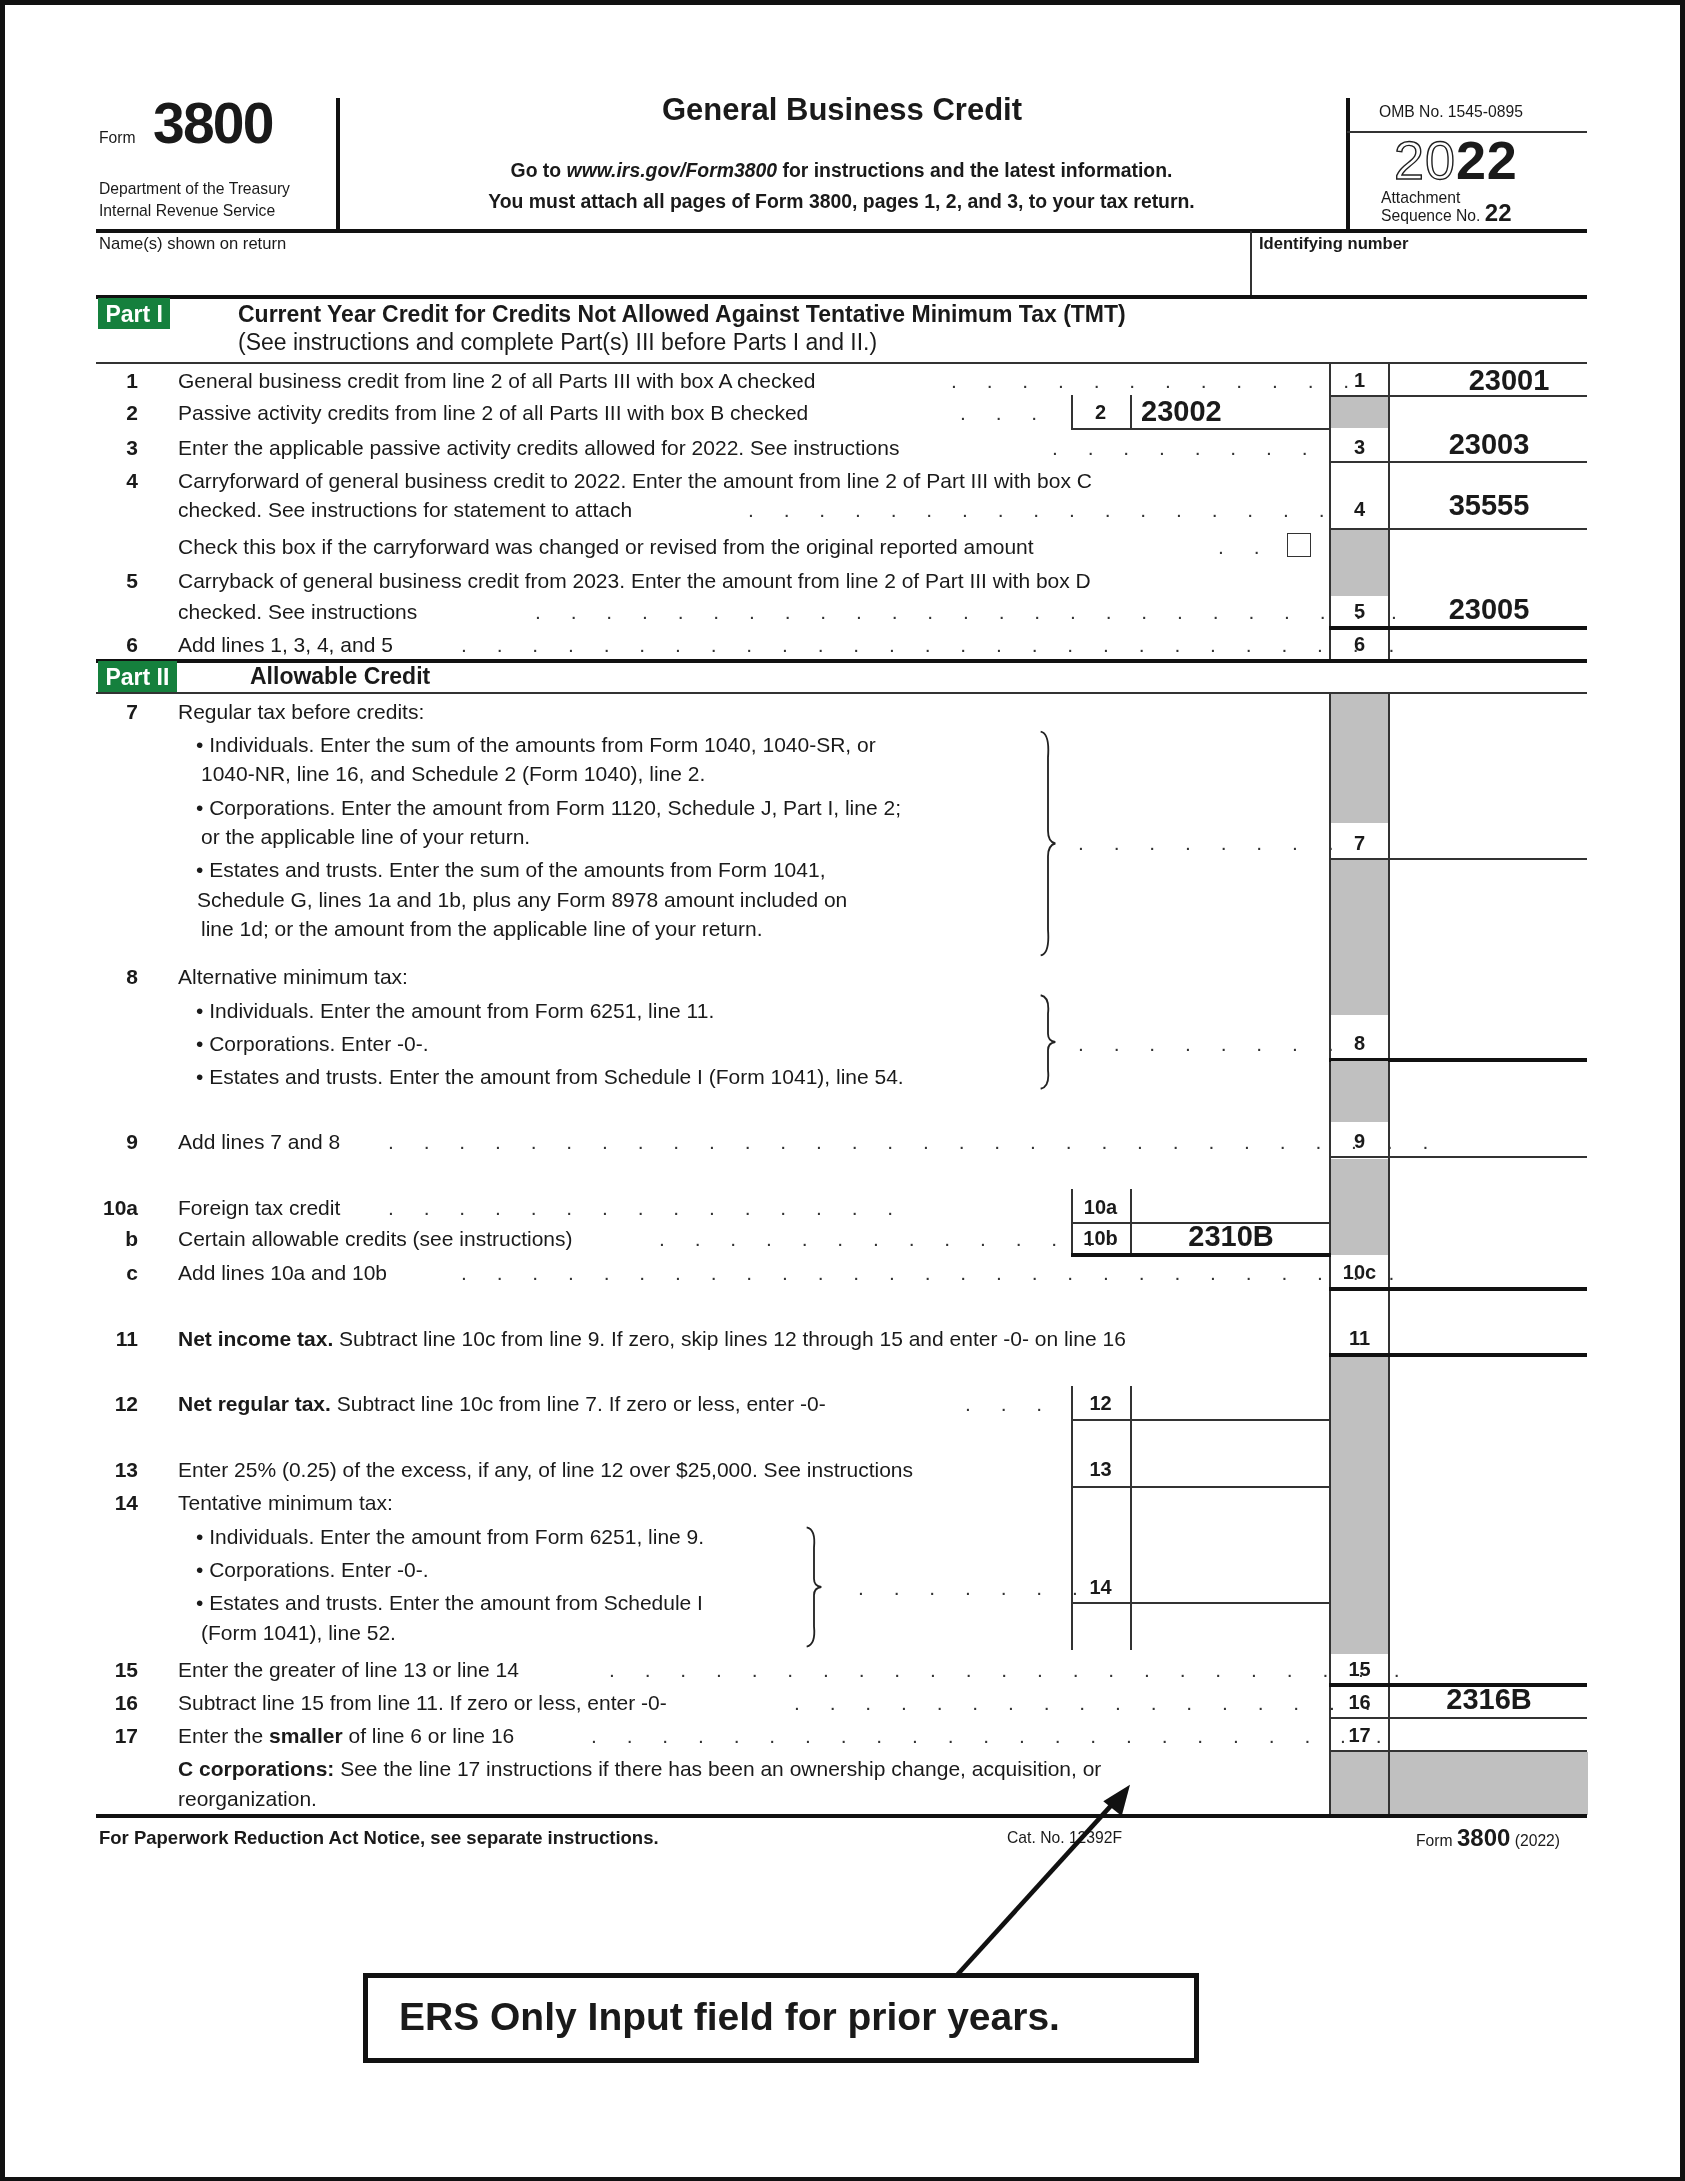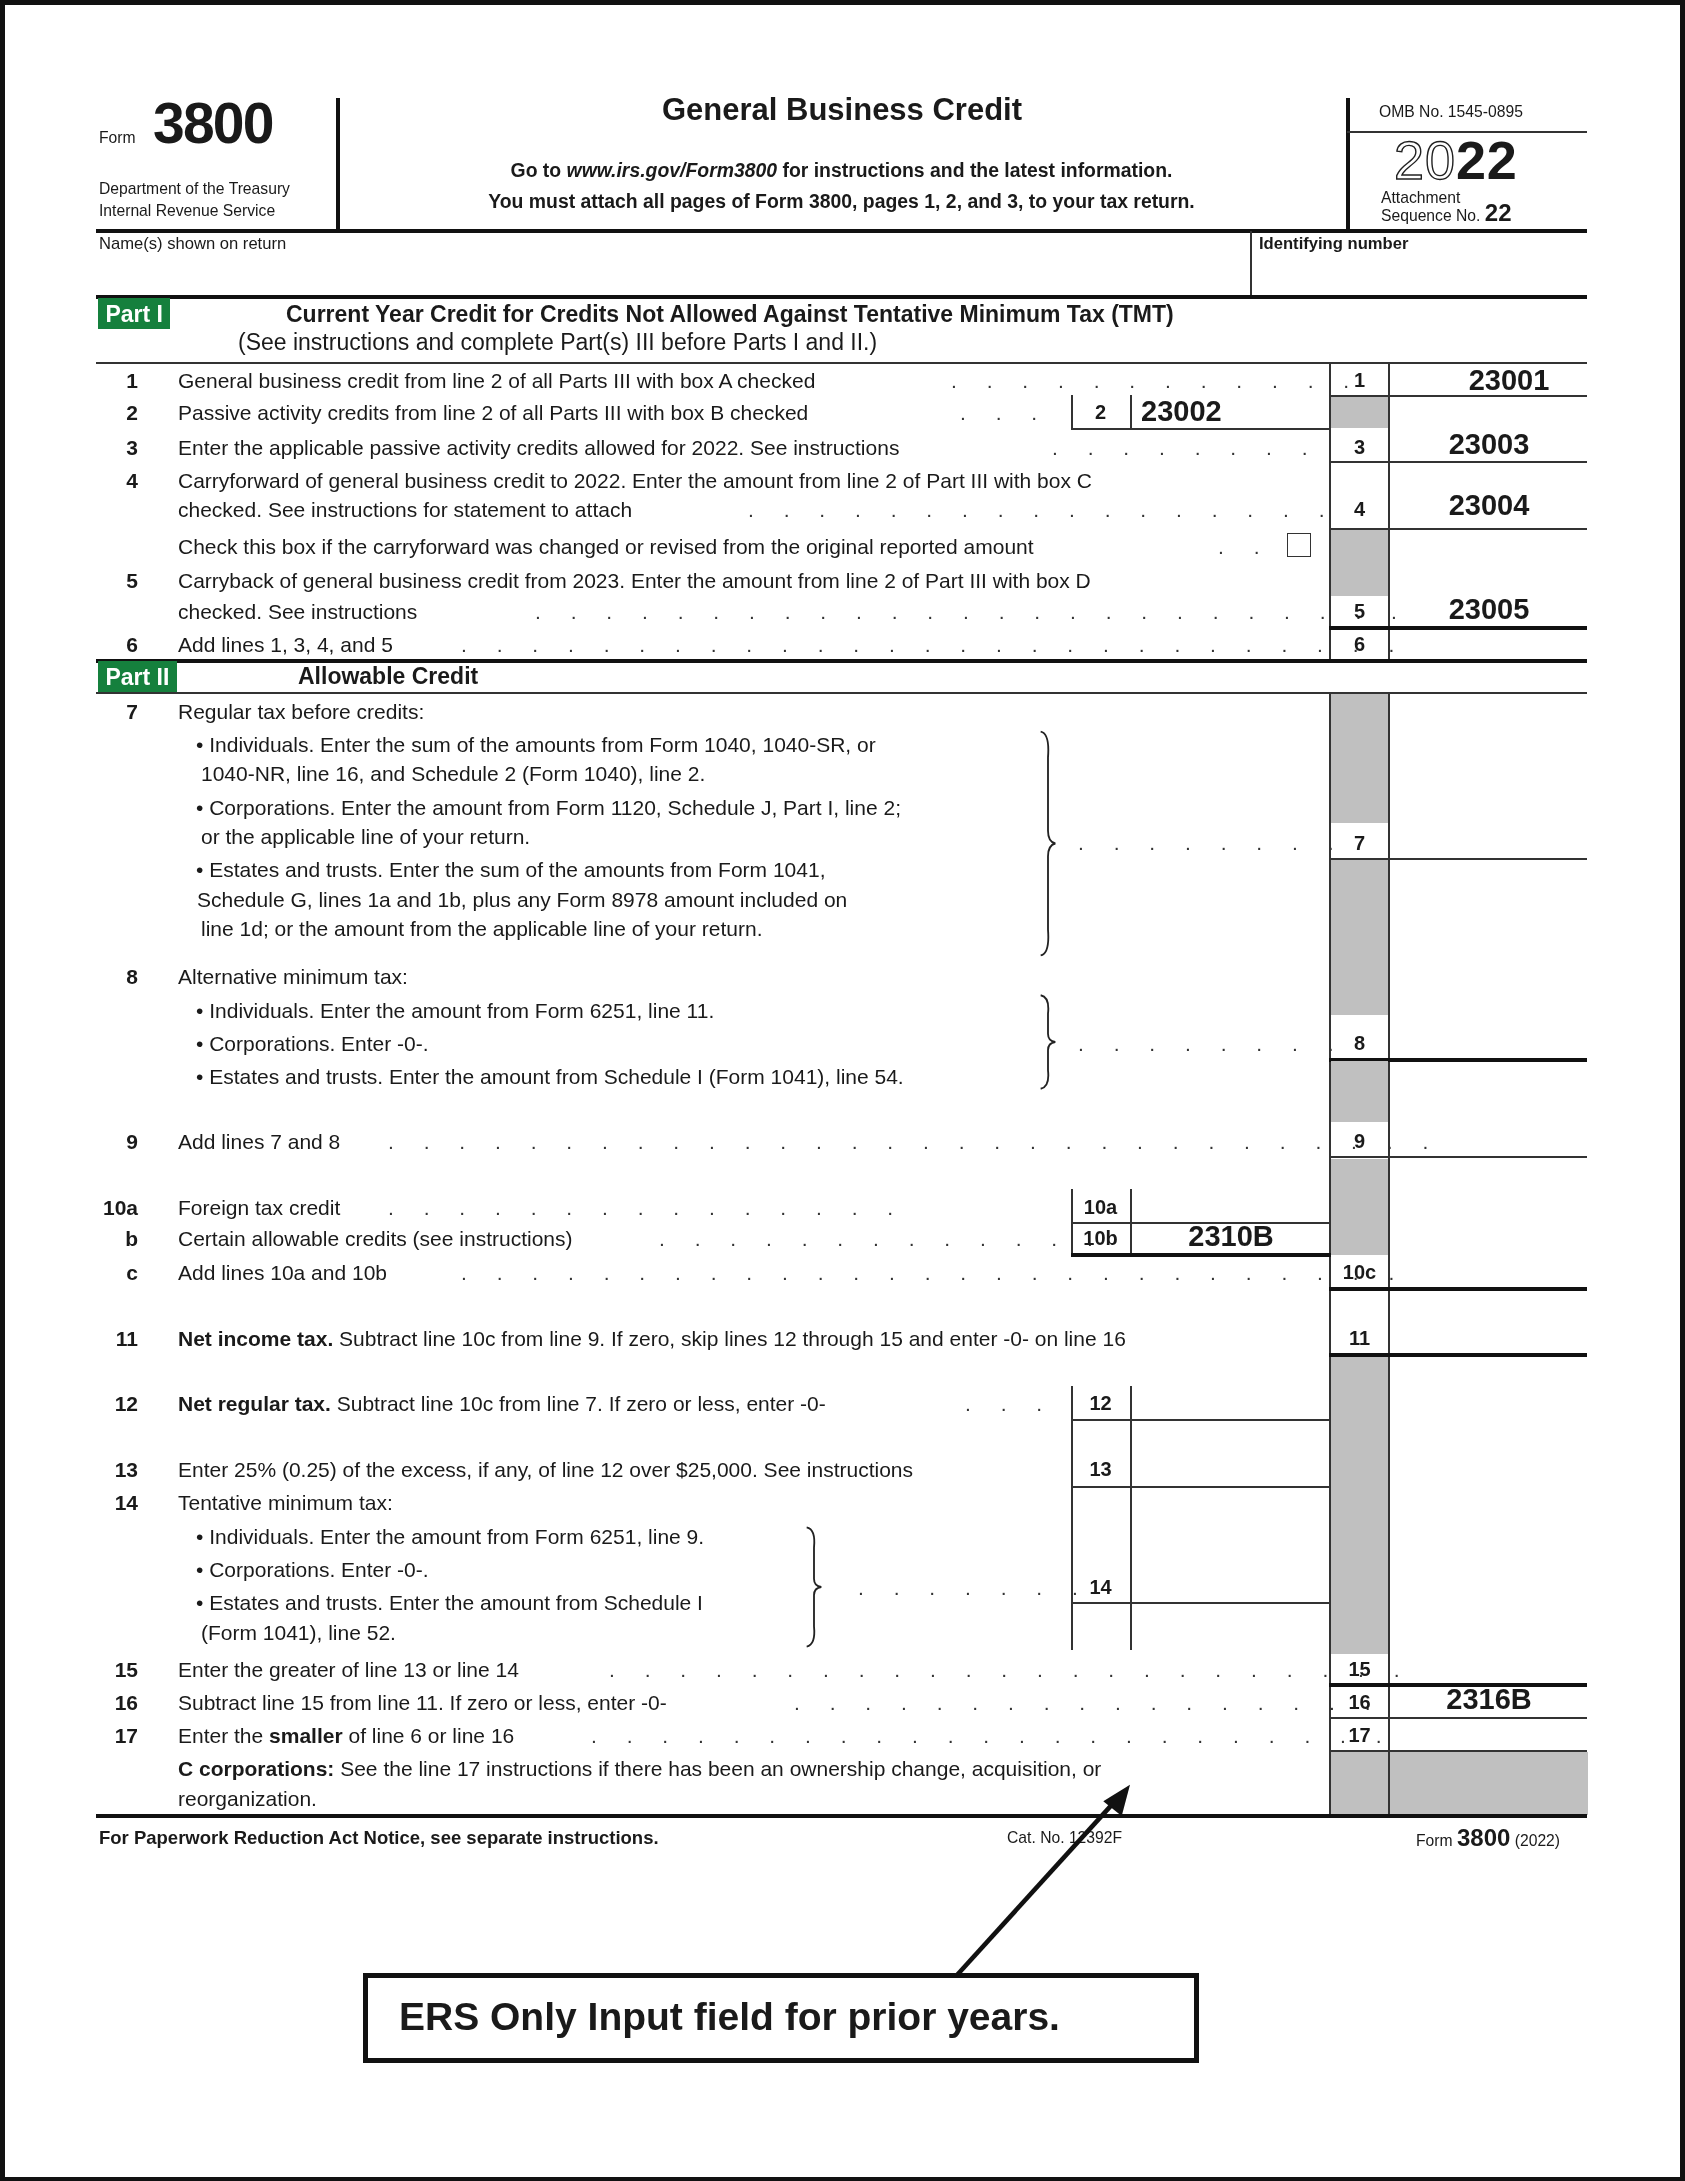--- a/index.html
+++ b/index.html
@@ -23,21 +23,21 @@
   .omb { font-size: 15.7px; }
   .year { font-size: 54px; font-weight: bold; letter-spacing: 0.9px; }
   .year .outline { color: #fff; -webkit-text-stroke: 1.4px #222; font-weight: normal; text-align: right; }
   .attach { font-size: 15.7px; line-height: 16.6px; }
   .attach b { font-size: 24px; }
   .small-label { font-size: 16.6px; }
   .small-label.b { font-weight: bold; }
 
   
   .part-tag { background: #15803d; color: #fff; font-weight: bold; font-size: 23px; padding: 1.8px 7.4px; height: 31px; line-height: 29.5px; }
-  .part-title { font-size: 23px; font-weight: bold; margin-left: 48px; }
+  .part-title { font-size: 23px; font-weight: bold; }
   .part-sub { font-size: 23px; }
 
   
   .ln { font-size: 21px; font-weight: bold; width: 46px; text-align: right; }
   .txt { font-size: 21px; white-space: nowrap; }
   .txt b { font-weight: bold; }
   .dots { font-size: 21px; letter-spacing: 12px; white-space: nowrap; color: #333; }
   .box-num { font-size: 20px; font-weight: bold; text-align: center; }
   .amt { font-size: 29px; font-weight: bold; text-align: center; }
   .checkbox { width: 24px; height: 24px; border: 1.8px solid #333; background: #fff; }
@@ -116,21 +116,21 @@
 <div class="abs dots" style="left:1052px;top:436px;">. . . . . . . .</div>
 <div class="abs box-num" style="left:1331px;top:436px;width:57px;">3</div>
 <div class="abs amt" style="left:1390px;top:428px;width:198px;">23003</div>
 <div class="hline" style="left:1329px;top:461px;width:258px;"></div>
 
 <div class="abs ln" style="left:92px;top:469px;">4</div>
 <div class="abs txt" style="left:178px;top:469px;">Carryforward of general business credit to 2022. Enter the amount from line 2 of Part III with box C</div>
 <div class="abs txt" style="left:178px;top:498px;">checked. See instructions for statement to attach</div>
 <div class="abs dots" style="left:748px;top:498px;">. . . . . . . . . . . . . . . . .</div>
 <div class="abs box-num" style="left:1331px;top:498px;width:57px;">4</div>
-<div class="abs amt" style="left:1390px;top:489px;width:198px;">23004</div>
+<div class="abs amt" style="left:1390px;top:489px;width:198px;">35555</div>
 <div class="hline" style="left:1329px;top:528px;width:258px;"></div>
 
 <div class="abs txt" style="left:178px;top:535px;">Check this box if the carryforward was changed or revised from the original reported amount</div>
 <div class="abs dots" style="left:1218px;top:535px;">. .</div>
 <div class="abs checkbox" style="left:1287px;top:533px;"></div>
 <div class="shade" style="left:1331px;top:530px;width:57px;height:66px;"></div>
 
 <div class="abs ln" style="left:92px;top:569px;">5</div>
 <div class="abs txt" style="left:178px;top:569px;">Carryback of general business credit from 2023. Enter the amount from line 2 of Part III with box D</div>
 <div class="abs txt" style="left:178px;top:600px;">checked. See instructions</div>

